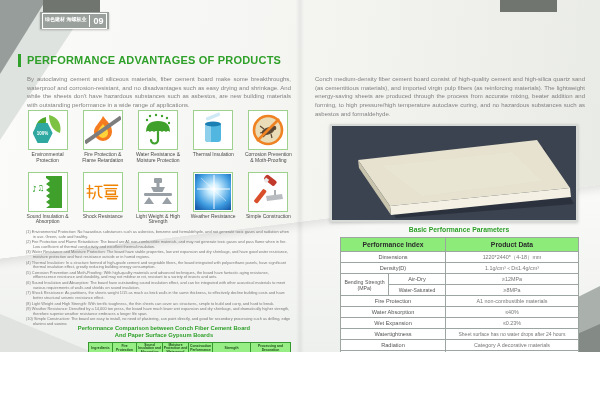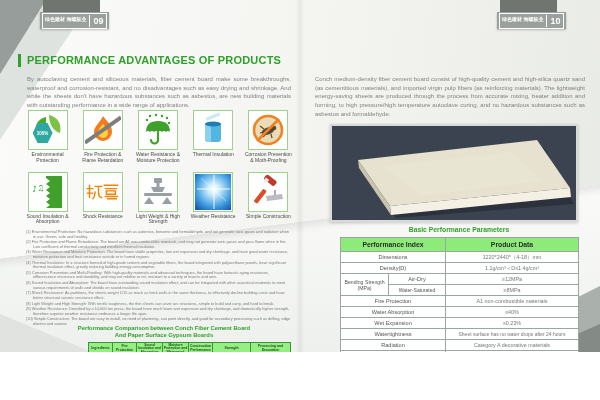--- a/index.html
+++ b/index.html
@@ -88,29 +88,20 @@
     <div class="badge-inner">
       <div class="badge-cnwrap">
         <span class="badge-cn">绿色建材 海螺板业</span>
         <span class="badge-sub">····················</span>
       </div>
       <span class="badge-num">09</span>
     </div>
   </div>
 
   <div class="abs badge-top" style="left:500px;"></div>
-  <div class="abs badge" style="left:497px;">
-    <div class="badge-inner">
-      <div class="badge-cnwrap">
-        <span class="badge-cn">绿色建材 海螺板业</span>
-        <span class="badge-sub">····················</span>
-      </div>
-      <span class="badge-num">10</span>
-    </div>
-  </div>
 
   <div class="abs sec-title" style="left:18px;top:54px;height:13px;">
     <div class="sec-bar"></div>
     <div class="sec-text">PERFORMANCE ADVANTAGES OF PRODUCTS</div>
   </div>
 
   <div class="abs intro" style="left:27px;top:75px;width:264px;">By autoclaving cement and siliceous materials, fiber cement board make some breakthroughs, waterproof and corrosion-resistant, and no disadvantages such as easy drying and shrinkage. And while the sheets don't have hazardous substances such as asbestos, are new building materials with outstanding performance in a wide range of applications.</div>
 
   <div class="abs feat-grid">
 

